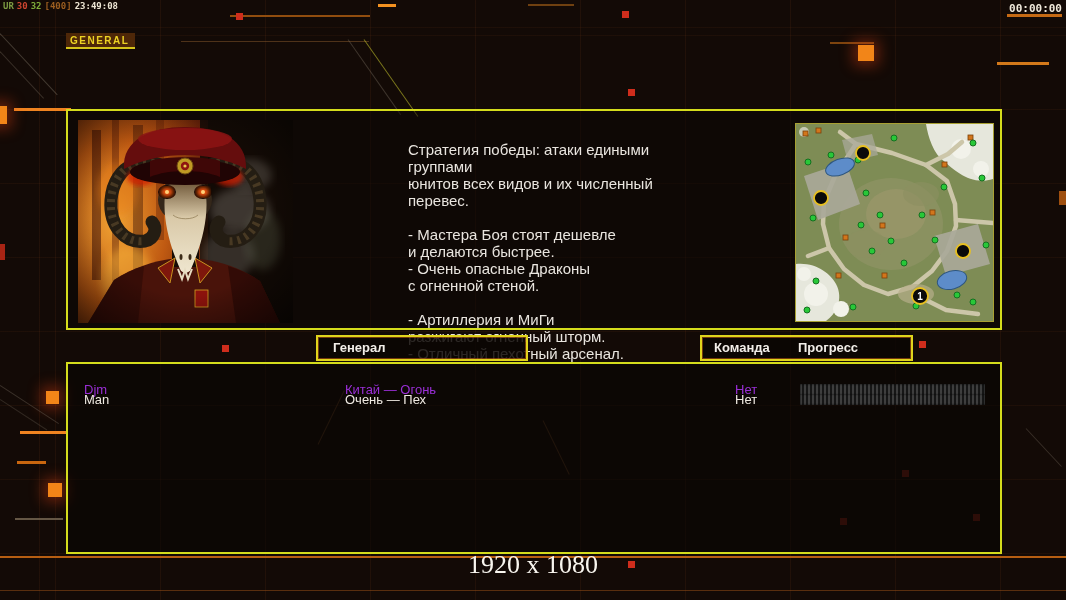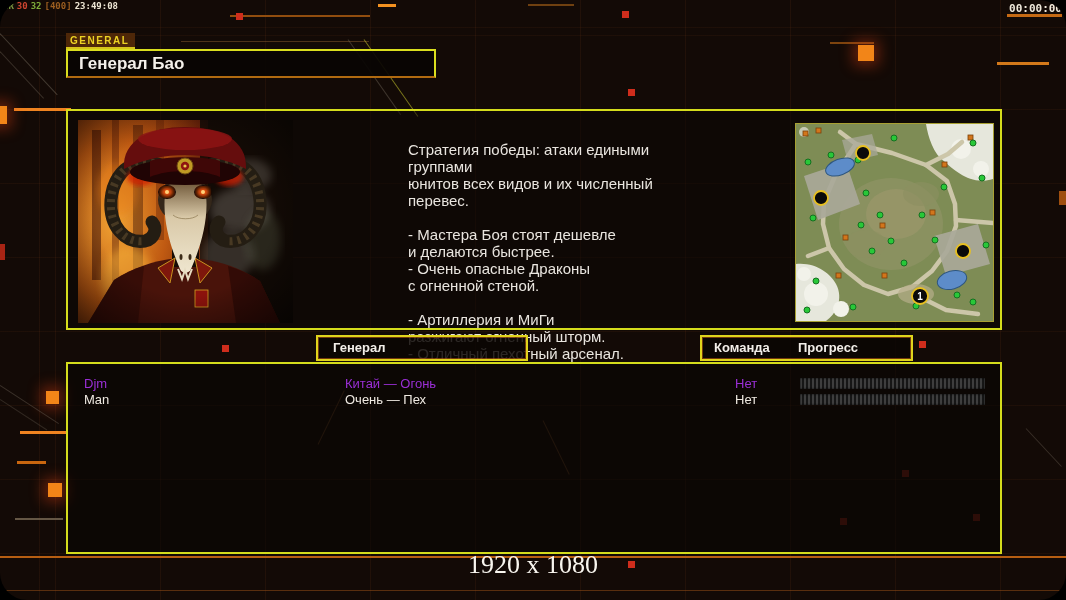--- a/index.html
+++ b/index.html
@@ -4,21 +4,20 @@
 <style>
   html,body{margin:0;padding:0;background:#000;}
   #stage{
     position:relative;width:1066px;height:600px;overflow:hidden;
     background-color:#130a06;
     background-image:
       repeating-linear-gradient(90deg, rgba(150,72,32,.11) 0 1px, transparent 1px 105px),
       repeating-linear-gradient(180deg, rgba(150,72,32,.09) 0 1px, transparent 1px 74px);
     background-position:55px 0, 0 35px;
     font-family:"Liberation Sans", sans-serif;
-    border-radius:27px;
   }
   .abs{position:absolute;}
   
   #status-left{left:3px;top:1px;font-family:"DejaVu Sans Mono",monospace;font-size:9px;font-weight:bold;letter-spacing:0;white-space:pre;}
   #status-left span{margin-right:3px;}
   #match-timer{right:4px;top:2px;font-family:"DejaVu Sans Mono",monospace;font-size:11px;font-weight:bold;color:#efe8da;}
   
   #general-tab{left:66px;top:33px;background:#4e2708;color:#ecd224;font-size:10px;font-weight:bold;
     letter-spacing:1.5px;padding:2px 6px 1px 4px;border-bottom:2px solid #d6c41a;}
   #title-box{left:66px;top:49px;width:370px;height:29px;box-sizing:border-box;
@@ -102,23 +101,20 @@
   <div class="diag" style="left:0;top:51px;width:64px;background:rgba(125,115,100,.35);transform:rotate(47deg);"></div>
   <div class="diag" style="left:348px;top:39px;width:92px;background:rgba(125,115,100,.4);transform:rotate(55deg);"></div>
   <div class="diag" style="left:364px;top:39px;width:94px;background:rgba(205,205,45,.55);transform:rotate(55deg);"></div>
   <div class="diag" style="left:318px;top:444px;width:60px;background:rgba(150,95,45,.35);transform:rotate(-64deg);"></div>
   <div class="diag" style="left:543px;top:420px;width:60px;background:rgba(150,95,45,.35);transform:rotate(64deg);"></div>
   <div class="diag" style="left:1026px;top:428px;width:52px;background:rgba(125,115,100,.35);transform:rotate(47deg);"></div>
   <div class="diag" style="left:0;top:385px;width:70px;background:rgba(115,105,92,.4);transform:rotate(33deg);"></div>
   <div class="diag" style="left:0;top:399px;width:56px;background:rgba(115,105,92,.3);transform:rotate(33deg);"></div>
 
   <div class="abs" id="general-tab">GENERAL</div>
-  <div class="abs" id="title-box">
-    <div id="page-title">Генерал Бао</div>
-  </div>
 
   <div class="abs" id="info-panel">
 
     <svg id="portrait" viewBox="0 0 215 203" xmlns="http://www.w3.org/2000/svg">
       <defs>
         <radialGradient id="fireg" cx="0.28" cy="0.5" r="0.9">
           <stop offset="0" stop-color="#f0a233"></stop>
             <stop offset="0.45" stop-color="#c05a12"></stop>
             <stop offset="1" stop-color="#4a1206"></stop>
         </radialGradient>
@@ -279,21 +275,21 @@
     </svg>
   </div>
 
   <div class="abs col-box" id="col-general">Генерал</div>
   <div class="abs col-box" id="col-team-progress">
     <span class="lbl-team">Команда</span>
     <span class="lbl-progress">Прогресс</span>
   </div>
 
   <div class="abs" id="players-list">
-    <div class="player-row" style="top: 10px; color: rgb(154, 47, 214);">
+    <div class="player-row" style="top: 16px; color: rgb(154, 47, 214);">
       <span class="cell-nick">Djm</span>
       <span class="cell-general">Китай — Огонь</span>
       <span class="cell-team">Нет</span>
       <div class="progress-track"></div>
     </div>
     <div class="player-row" style="top: 26px; color: rgb(239, 233, 225);">
       <span class="cell-nick">Man</span>
       <span class="cell-general">Очень — Пех</span>
       <span class="cell-team">Нет</span>
       <div class="progress-track"></div>

